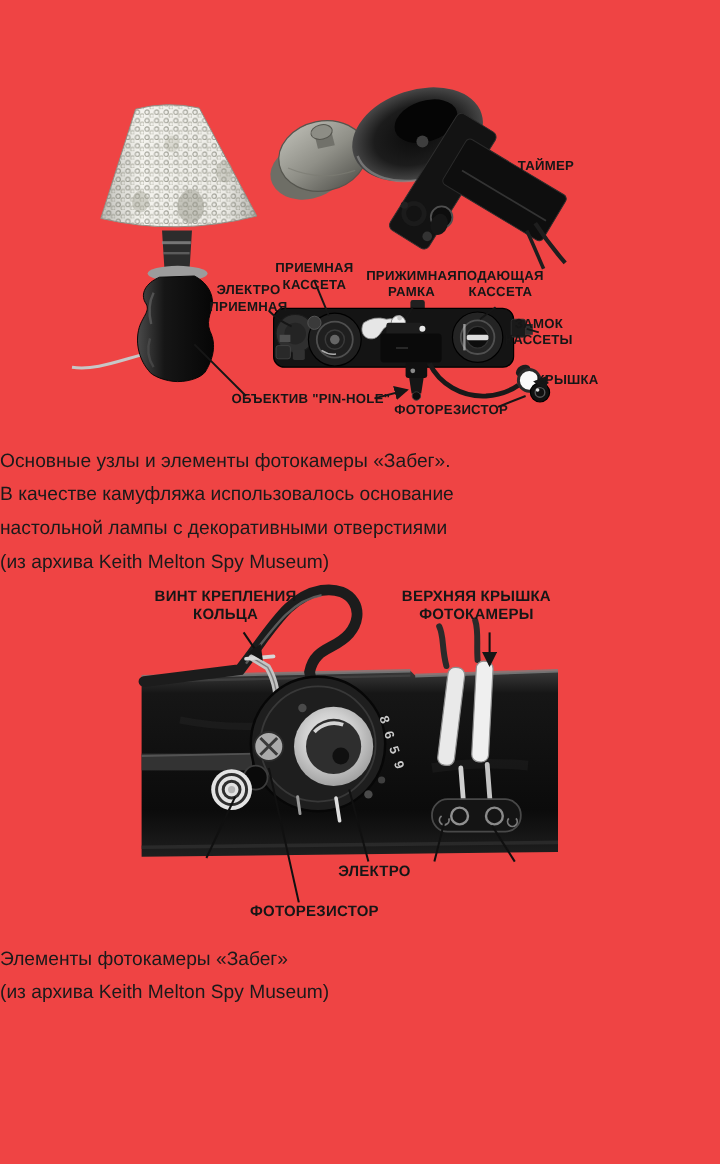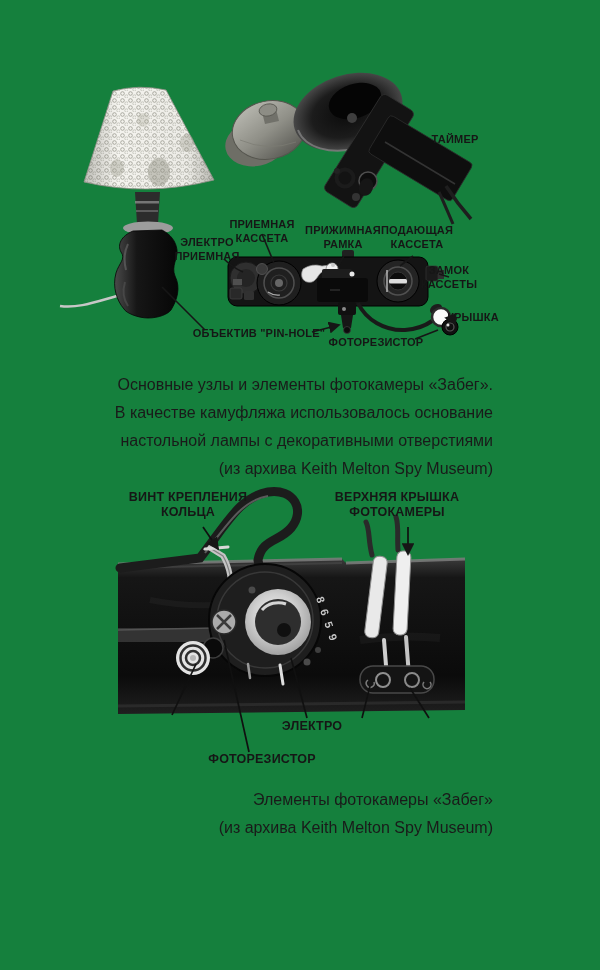--- a/index.html
+++ b/index.html
@@ -1,29 +1,29 @@
 <!DOCTYPE html>
 <html><head>
 <meta charset="utf-8">
 <style>
   html,body{margin:0;padding:0;background:#e8e8e8;}
   .page{
-    position:relative;width:600px;height:970px;background:#15803d;
+    position:relative;width:600px;height:970px;background:#ef4444;
     margin:0 auto;overflow:hidden;
     font-family:"Liberation Sans","DejaVu Sans",sans-serif;color:#111;
   }
   .art{position:absolute;left:0;}
   .lbl{
     position:absolute;transform:translateX(-50%);
     font-weight:bold;font-size:11px;line-height:13.5px;text-align:center;
     white-space:pre-line;color:#161616;letter-spacing:0.2px;
   }
   .lbl2{font-size:12.5px;line-height:15px;}
   .caption{
-    position:absolute;left:0;width:493px;text-align:right;
+    position:absolute;left:0;width:493px;text-align:left;
     font-size:16px;line-height:28px;white-space:pre-line;color:#1a1a1a;
   }
 </style>
 </head>
 <body>
 
 <div class="page">
 
   <svg class="art" style="top:0" width="600" height="370" viewBox="0 0 600 370">
     <defs>

